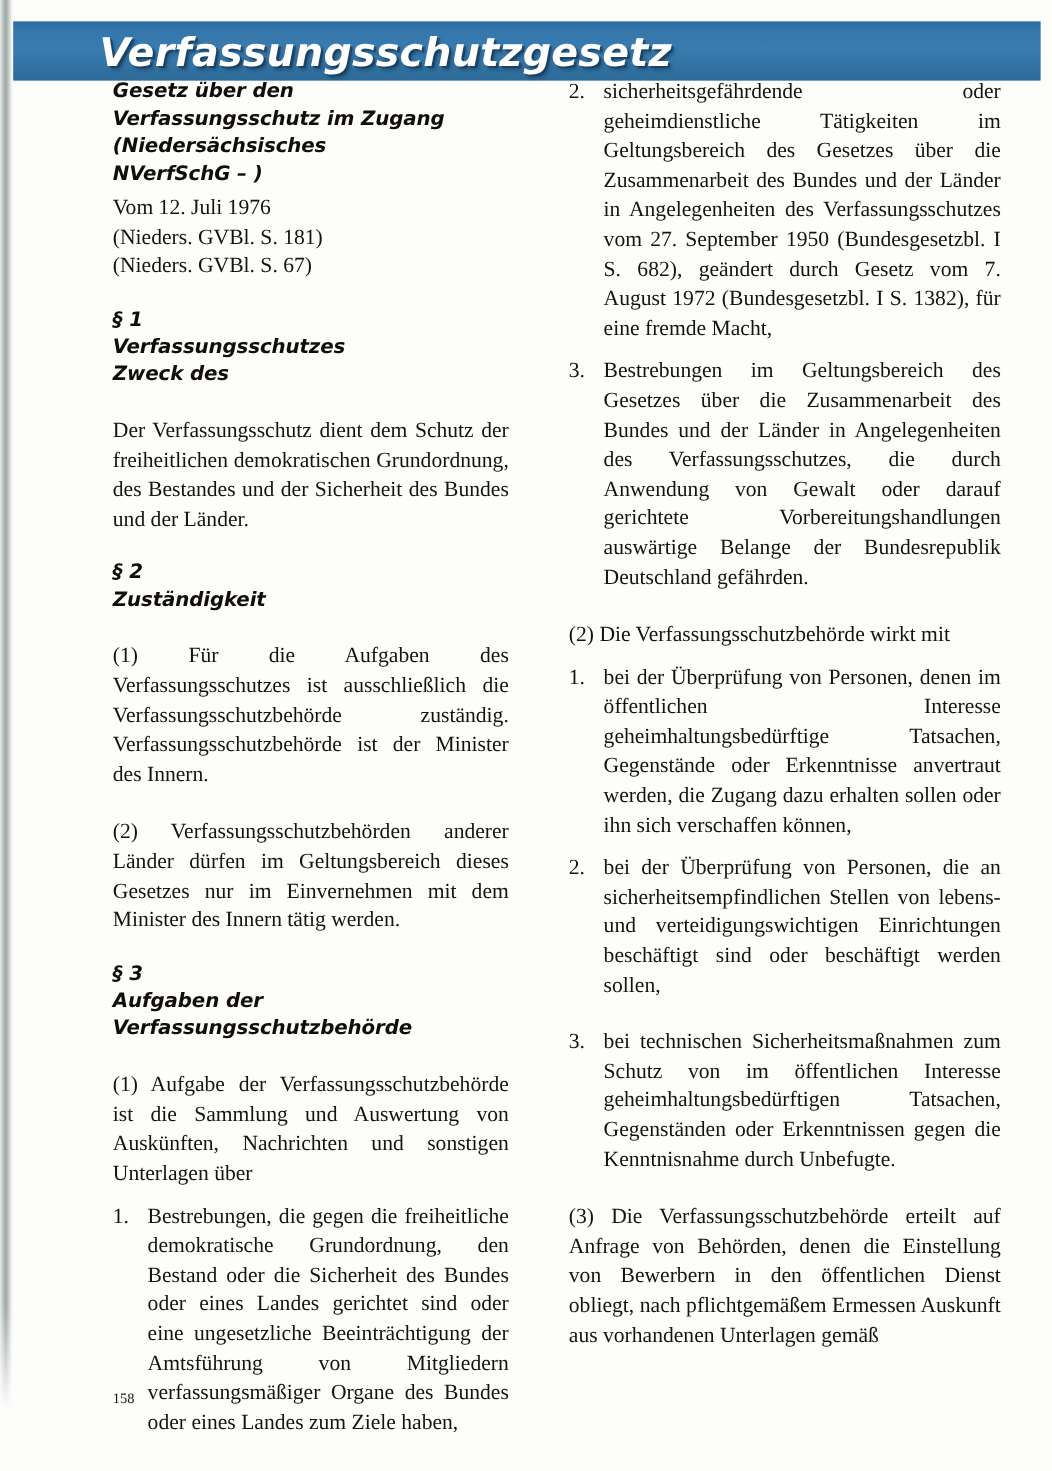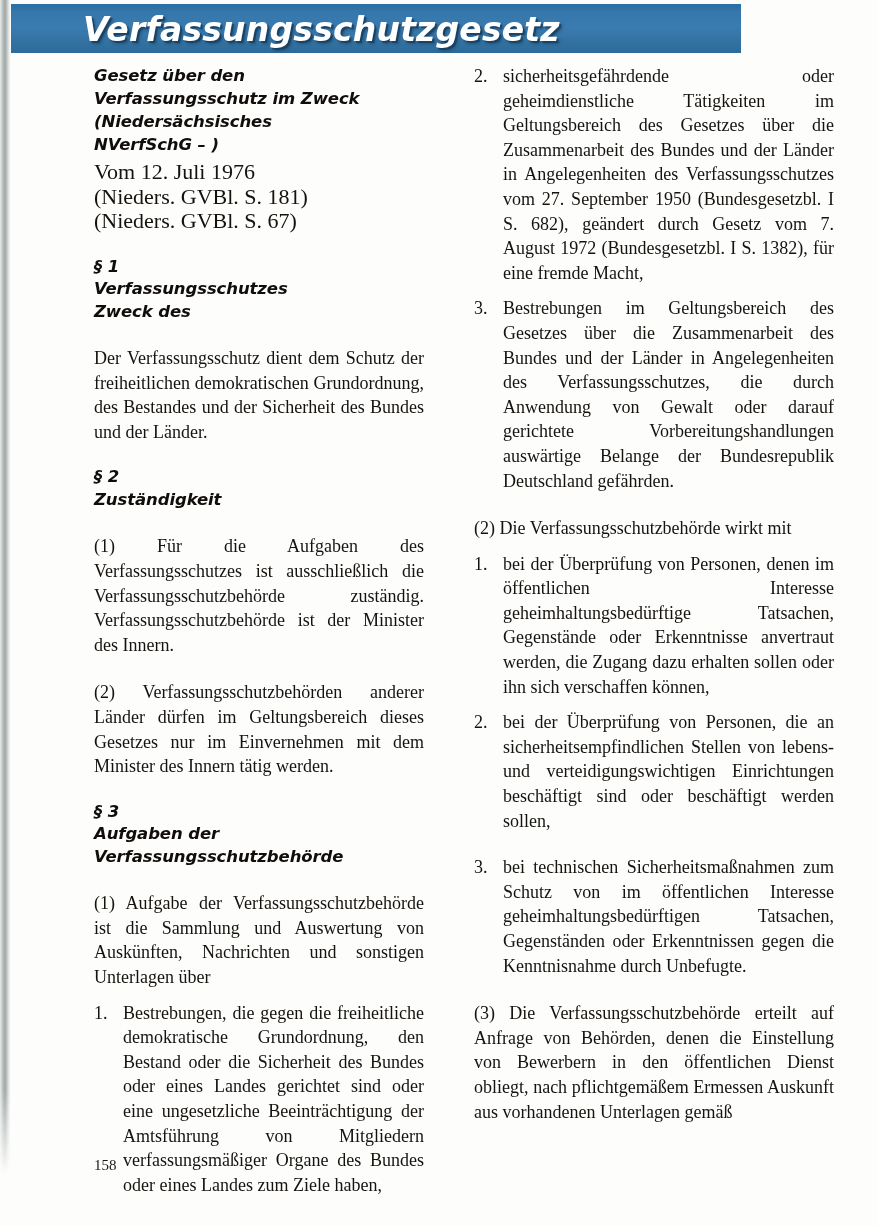--- a/index.html
+++ b/index.html
@@ -37,22 +37,22 @@
     width: 11px;
     height: 136px;
     background: linear-gradient(to bottom, rgba(253,253,252,0) 0%, #fdfdfc 62%);
     z-index: 6;
   }
 
   
   .banner {
     position: absolute;
     left: 9px;
-    top: 4px;
-    width: 732px;
+    top: 18px;
+    width: 858px;
     height: 49px;
     background: #2f72a8;
     background-image:
        linear-gradient(to bottom,
          #2b6ea4 0%, #3576ab 16%, #3a7bb0 48%, #31709f 82%, #2b6a99 100%);
     z-index: 2;
   }
   .banner-title {
     position: absolute;
     left: 74px;
@@ -87,21 +87,21 @@
     font-family: "DejaVu Sans", "Liberation Sans", sans-serif;
     font-weight: bold;
     font-style: italic;
     font-size: 16.5px;
     line-height: 23px;
     color: #100d0a;
     margin: 0 0 0 0;
     letter-spacing: -0.1px;
   }
   .doc-meta {
-    font-size: 22px;
+    font-size: 18px;
     line-height: 24.5px;
     margin: 4px 0 0 0;
   }
 
   .sec-head {
     font-family: "DejaVu Sans", "Liberation Sans", sans-serif;
     font-weight: bold;
     font-style: italic;
     font-size: 16.5px;
     line-height: 22.5px;
@@ -136,42 +136,42 @@
     left: 0;
     top: 0;
     width: 22px;
     text-align: left;
   }
 
   .pagenum {
     position: absolute;
     left: 82px;
     top: 1154px;
-    font-size: 15px;
+    font-size: 12px;
     line-height: 22px;
     color: #1a1714;
   }
 </style>
 </head>
 <body>
 
 <div class="scan-gutter"></div>
 <div class="scan-gutter-fade"></div>
 
 <div class="banner">
   <div class="banner-title">Verfassungsschutzgesetz</div>
 </div>
 
 <div class="page">
 
   <div class="col col-left">
 
     <div class="doc-title">
       <div>Gesetz über den</div>
-      <div>Verfassungsschutz im Zweck</div>
+      <div>Verfassungsschutz im Zugang</div>
       <div>(Niedersächsisches</div>
       <div>NVerfSchG – )</div>
     </div>
 
     <div class="doc-meta">
       <div>Vom 12. Juli 1976</div>
       <div>(Nieders. GVBl. S. 181)</div>
       <div>(Nieders. GVBl. S. 67)</div>
     </div>
 

